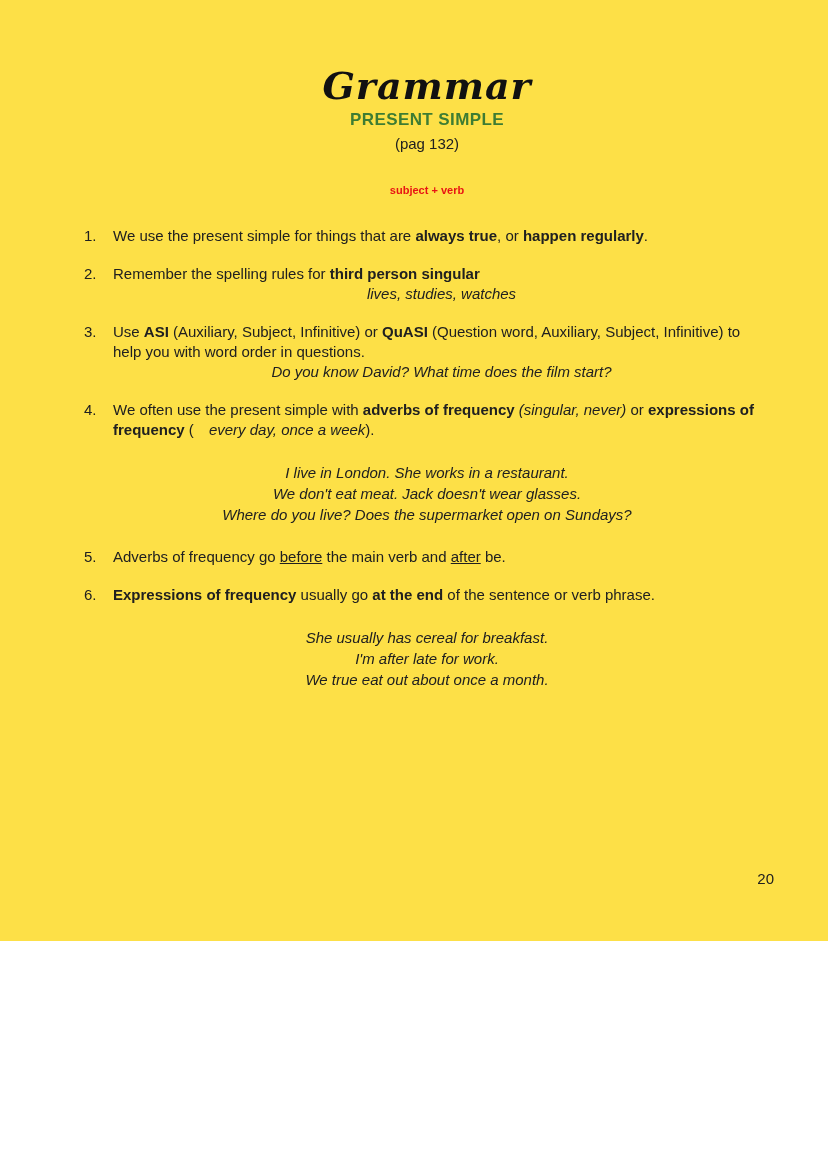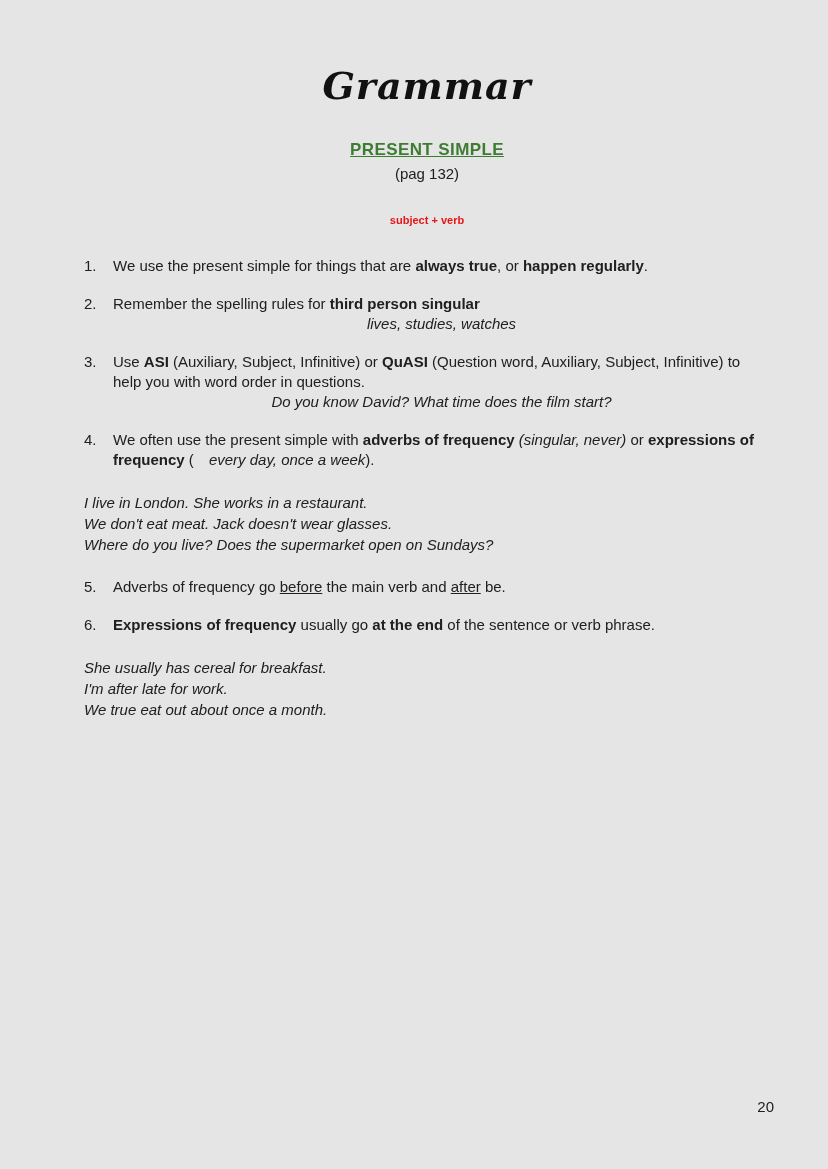--- a/index.html
+++ b/index.html
@@ -4,50 +4,48 @@
 <style>
   :root {
     --green: #3e7c33;
     --red: #e81414;
     --ink: #202020;
   }
   html, body { margin: 0; padding: 0; background: #ffffff; }
   .page {
     position: relative;
     width: 828px;
-    height: 1169px;
-    background: #e5e5e5;
+    height: 941px;
+    background: #fde047;
     overflow: hidden;
     font-family: "Liberation Sans", sans-serif;
     font-size: 15px;
     line-height: 20px;
     color: var(--ink);
   }
   .content { padding: 0 58px 0 84px; }
 
   .doc-title {
     margin-top: 62px;
     text-align: center;
     font-family: "DejaVu Serif", serif;
     font-style: italic;
     font-weight: bold;
     font-size: 38px;
     line-height: 48px;
     letter-spacing: 1px;
     color: #111111;
   }
   .section-heading {
-    margin-top: 30px;
     text-align: center;
     font-weight: bold;
     font-size: 17px;
     line-height: 20px;
     letter-spacing: 0.4px;
     color: var(--green);
-    text-decoration: underline;
   }
   .section-subheading {
     margin-top: 4px;
     text-align: center;
     font-size: 15px;
     line-height: 20px;
   }
   .formula {
     margin-top: 26px;
     text-align: center;
@@ -67,20 +65,21 @@
     flex-shrink: 0;
   }
   .li-body { flex: 1; }
   .li-text { margin: 0; }
   .inline-example {
     text-align: center;
     font-style: italic;
   }
   .example-block {
     margin: 22px 0 22px 0;
+    text-align: center;
     font-style: italic;
     line-height: 21px;
   }
   .page-number {
     position: absolute;
     right: 54px;
     bottom: 52px;
     font-size: 15px;
     color: #202020;
   }

